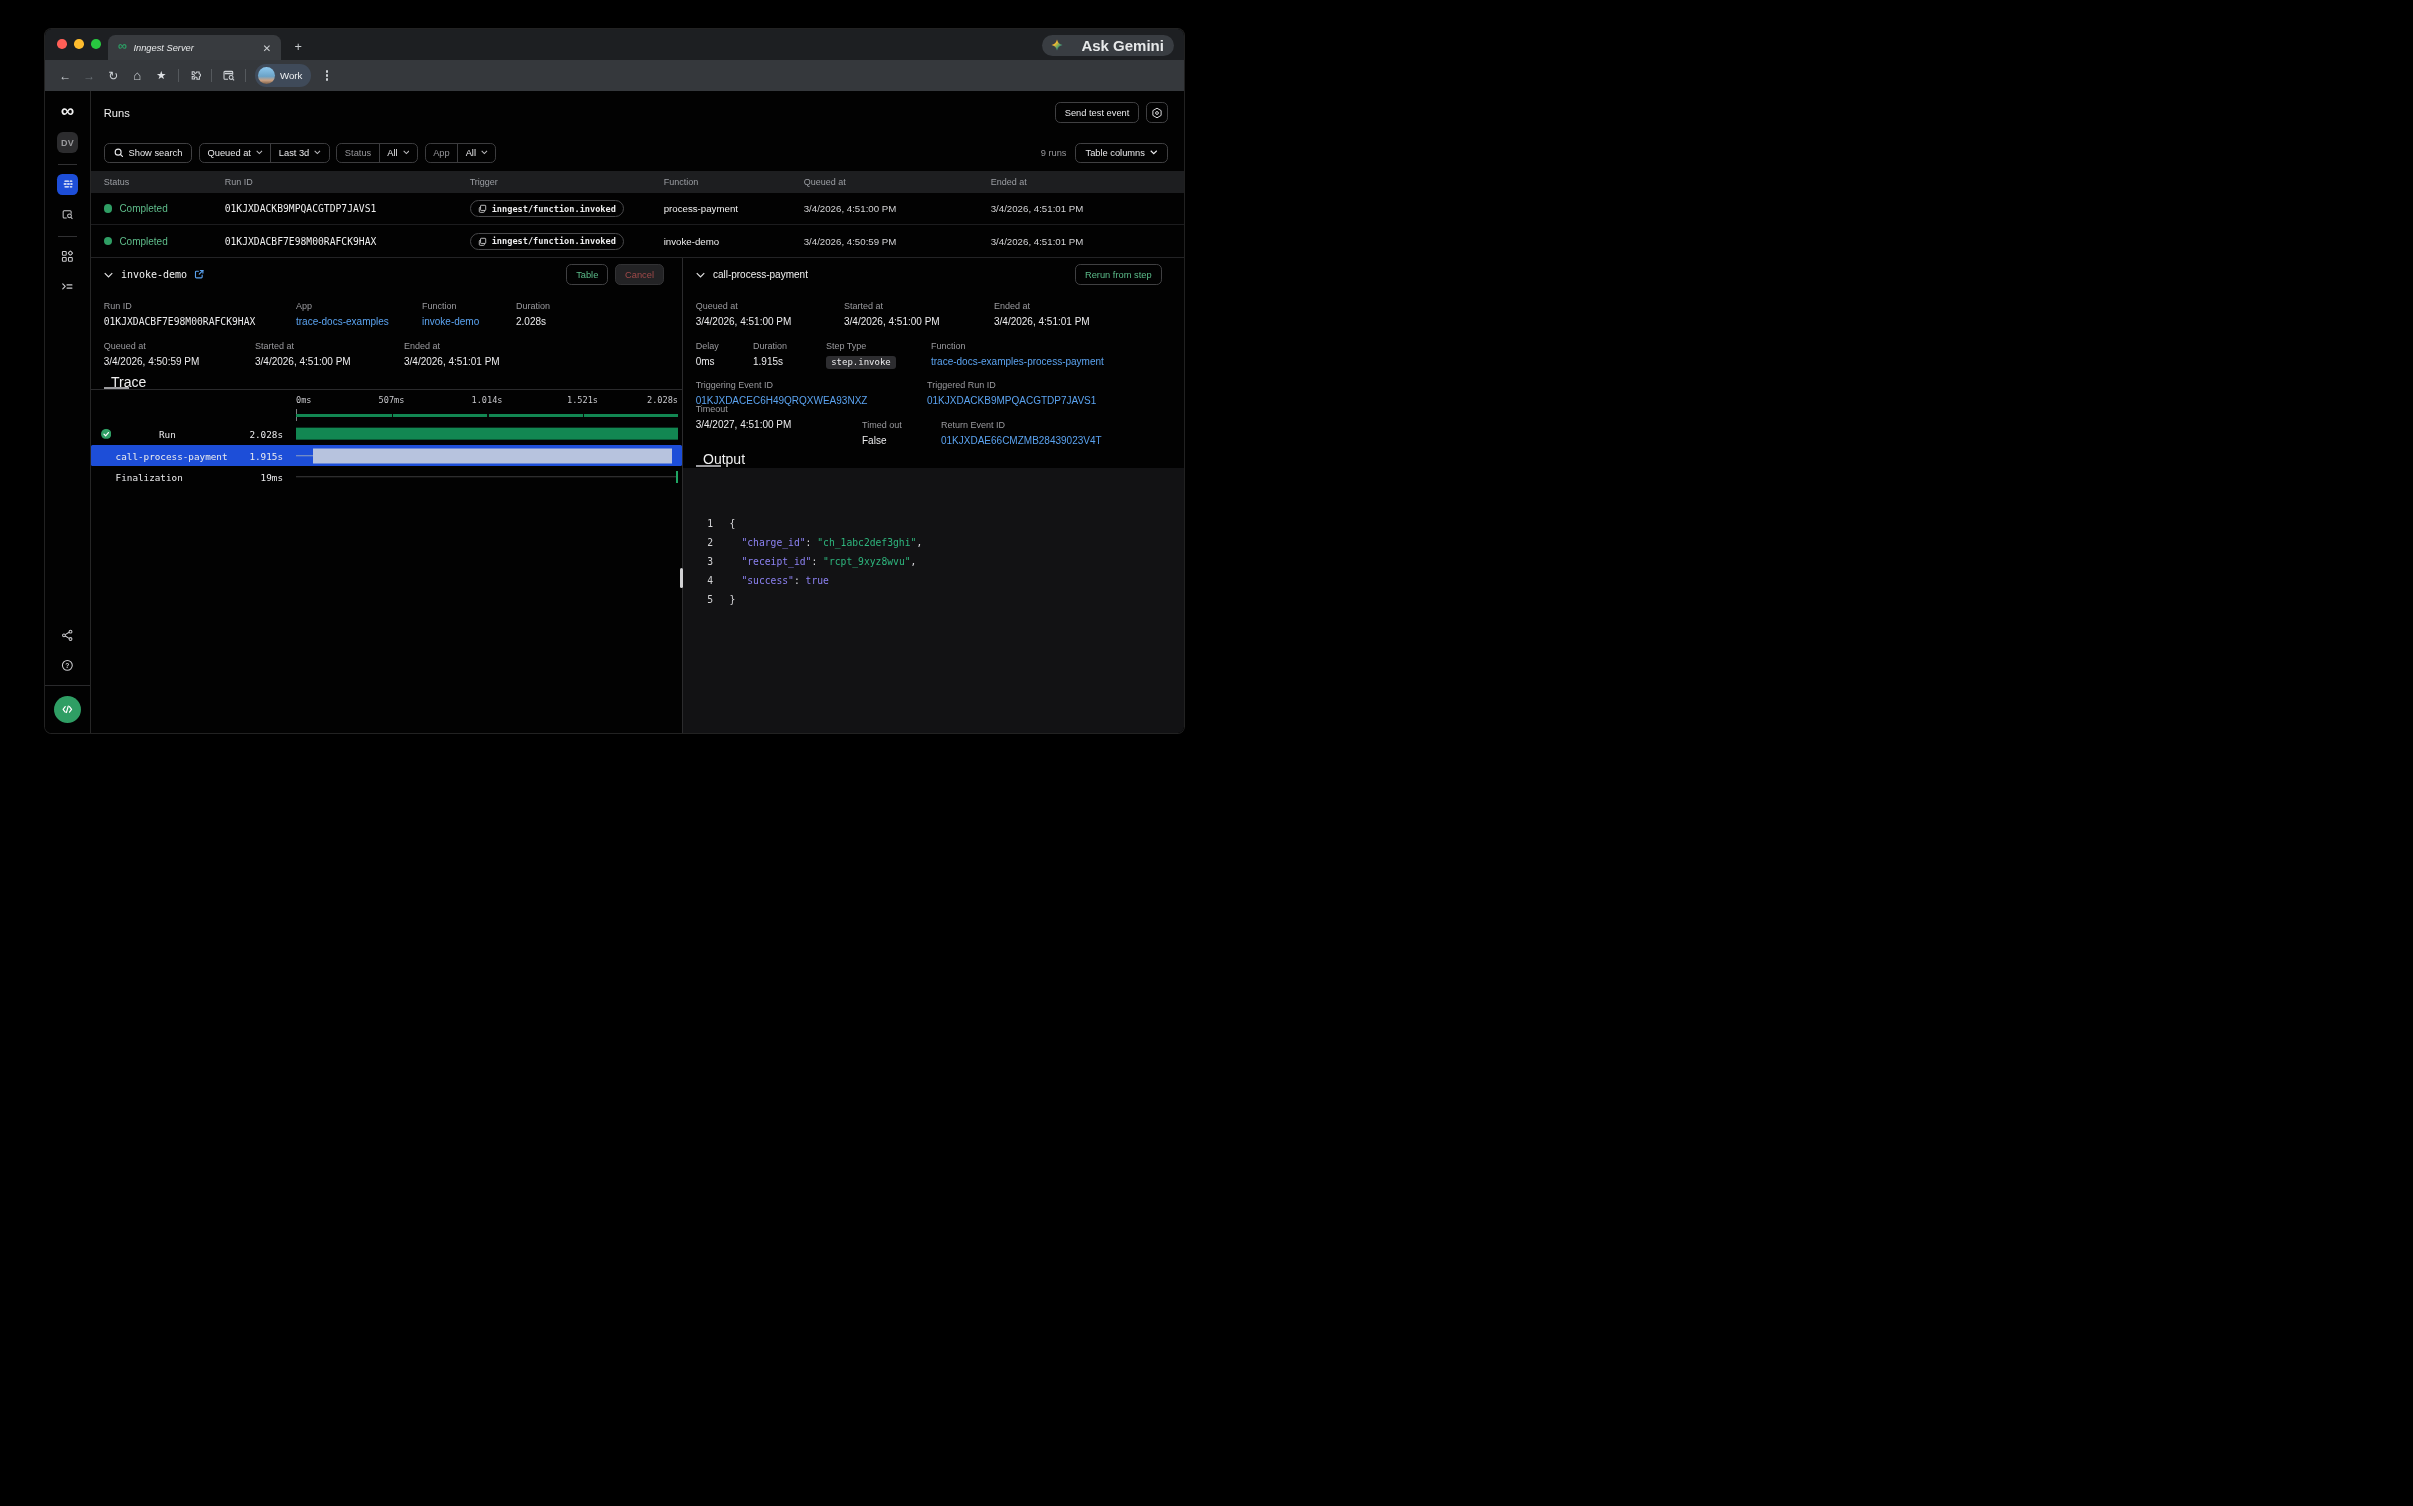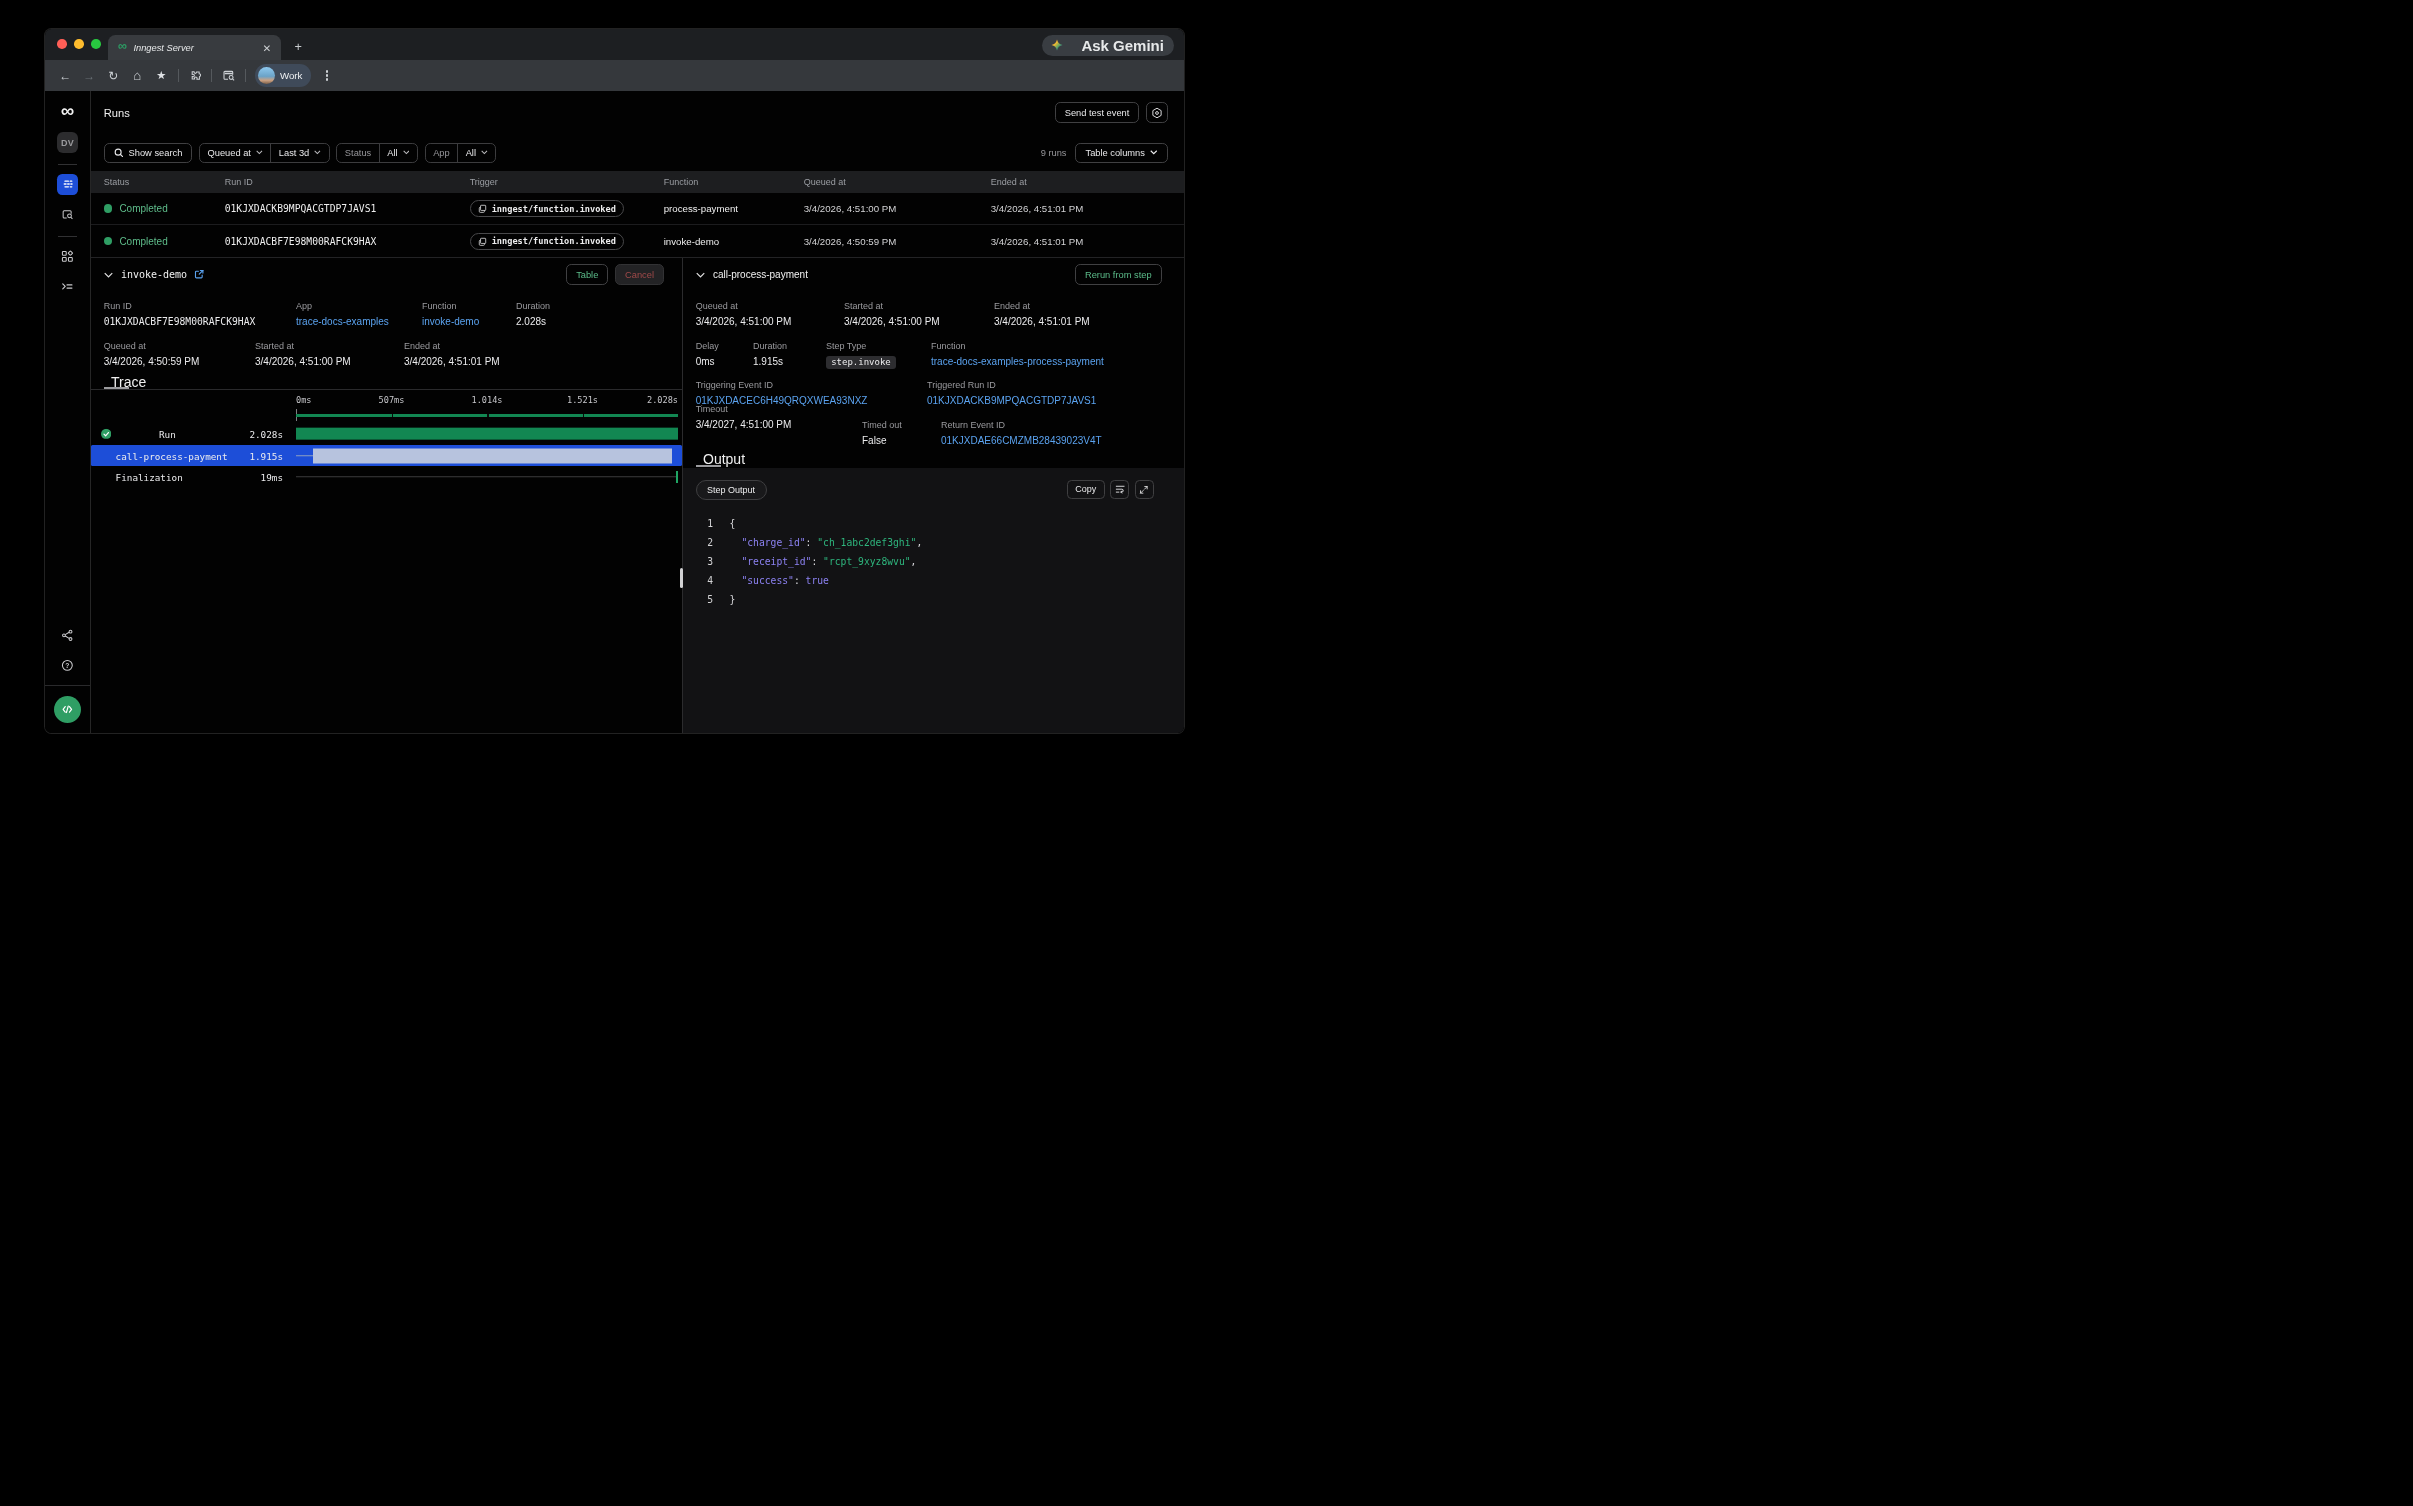--- a/index.html
+++ b/index.html
@@ -568,42 +568,20 @@
           <div class="field" style="left:258px; top:162px;">
             <div class="flabel">Return Event ID</div>
             <div class="fvalue link">01KJXDAE66CMZMB28439023V4T</div>
           </div>
 
           <span class="seclabel" style="top:193px;">Output</span>
           <div class="sec-underline" style="top:207px;"></div>
           <div class="sec-rule" style="top:210px;"></div>
 
           <div class="output-sec">
-            <div class="out-toolbar">
-              <div class="pill-btn">Step Output</div>
-              <div class="out-right">
-                <button class="sm-btn">Copy</button>
-                <button class="sm-btn sq-btn">
-                  <svg width="10.4" height="10.4" viewBox="0 0 16 16" fill="none" stroke="#e8e8ea" stroke-width="1.4" stroke-linecap="round">
-                    <path d="M2 3.5h12"></path>
-                      <path d="M2 8h8.5a2.2 2.2 0 0 1 0 4.4H9"></path>
-                      <path d="M10.5 10.8 9 12.4l1.5 1.6"></path>
-                      <path d="M2 12.5h4"></path>
-                  </svg>
-                </button>
-                <button class="sm-btn sq-btn">
-                  <svg width="9.7" height="9.7" viewBox="0 0 16 16" fill="none" stroke="#e8e8ea" stroke-width="1.4" stroke-linecap="round">
-                    <path d="M9.5 2.5H13.5V6.5"></path>
-                      <path d="M13.5 2.5 9 7"></path>
-                      <path d="M6.5 13.5H2.5V9.5"></path>
-                      <path d="M2.5 13.5 7 9"></path>
-                  </svg>
-                </button>
-              </div>
-            </div>
             <div class="code">
               <div class="code-line">
                 <span class="ln">1</span>
                 <span class="lc">{</span>
               </div>
               <div class="code-line">
                 <span class="ln">2</span>
                 <span class="lc ind"><span class="tok-key">"charge_id"</span><span>: </span><span class="tok-str">"ch_1abc2def3ghi"</span><span>,</span></span>
               </div>
               <div class="code-line">

